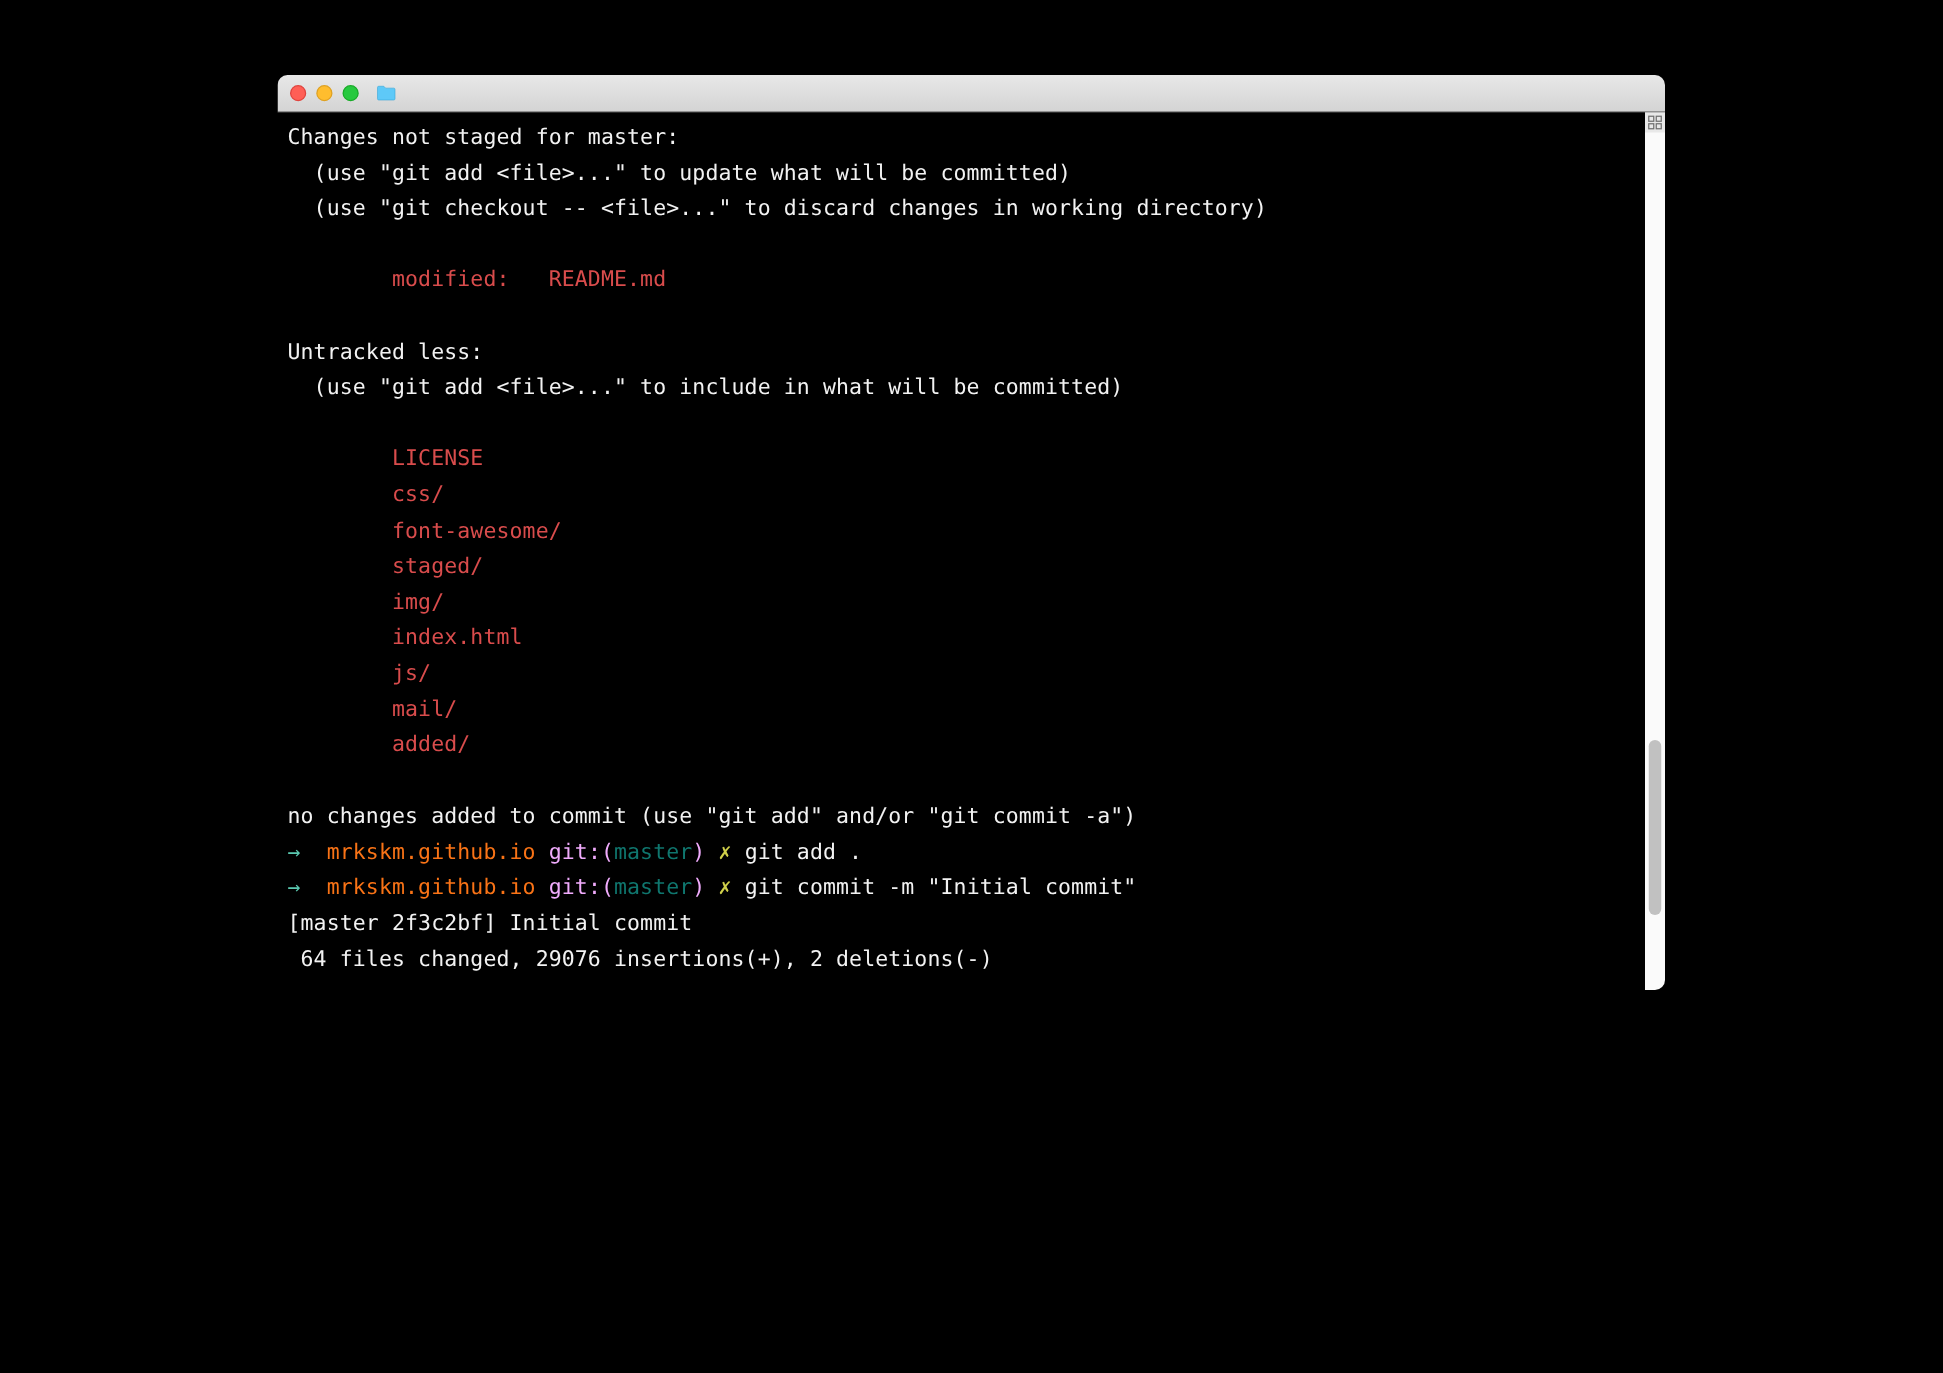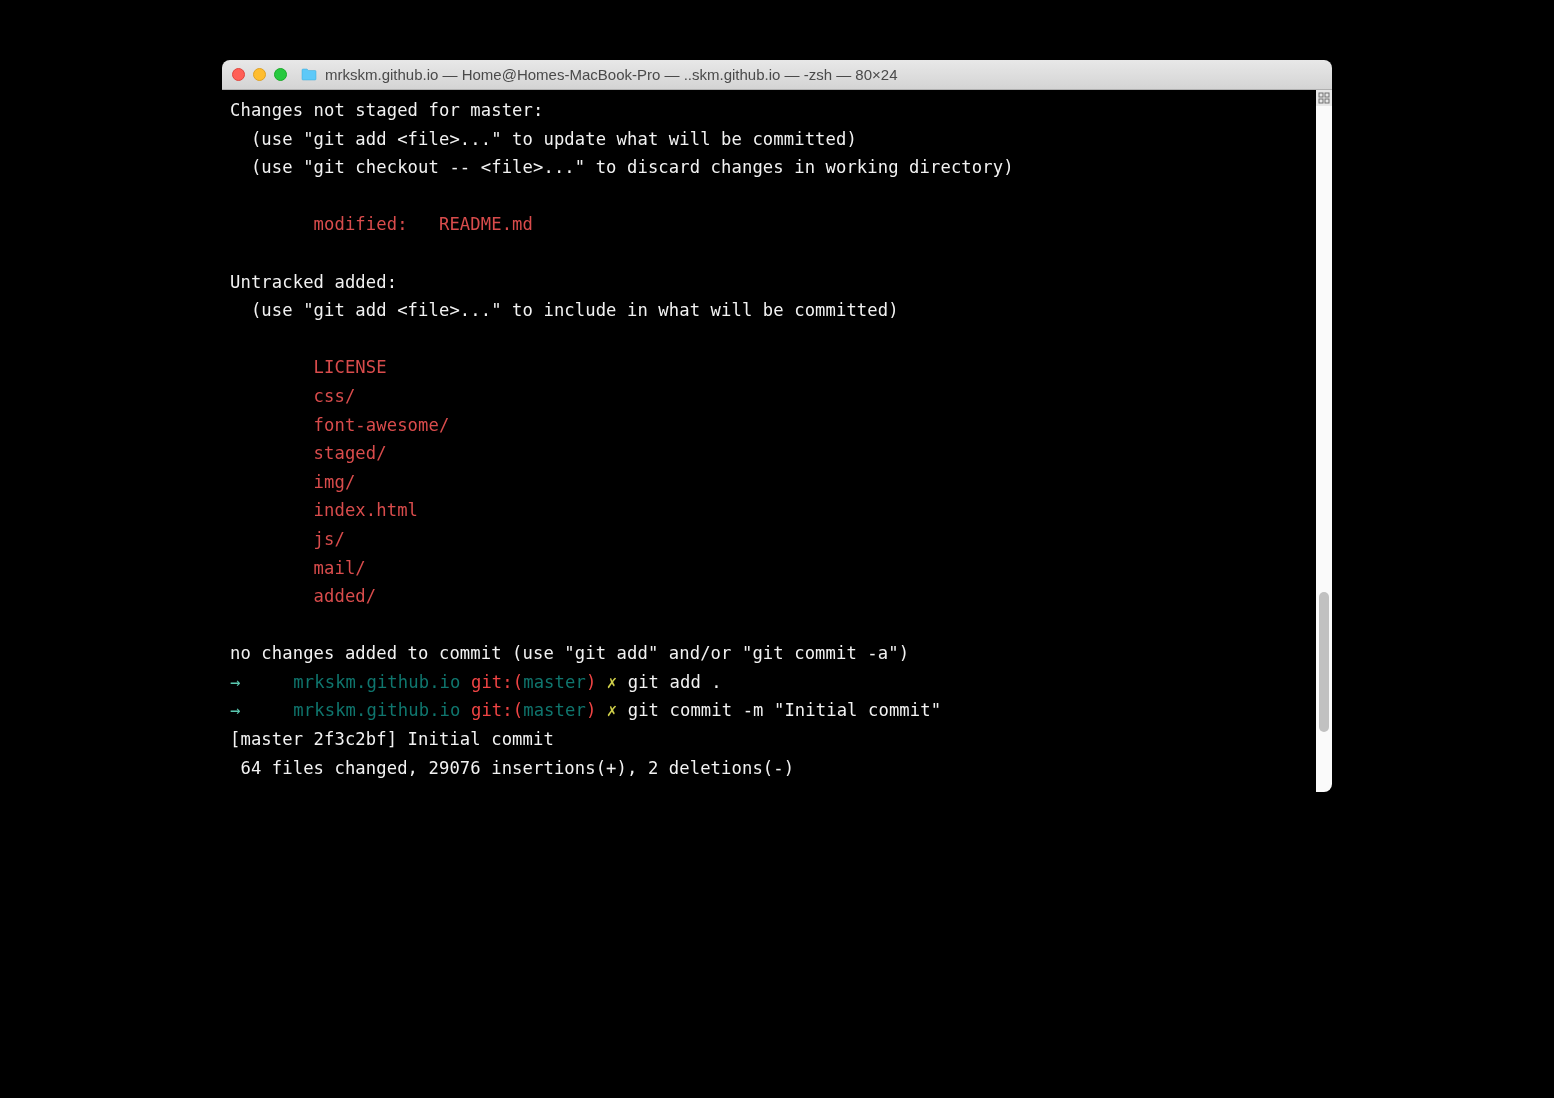--- a/index.html
+++ b/index.html
@@ -67,22 +67,22 @@
     .terminal-content {
       font-size: 17.2px;
       line-height: 28.6px;
       color: #f2f2f2;
       white-space: pre;
       font-family: "Menlo", "Monaco", monospace;
       letter-spacing: 0.1px;
     }
     .red-text { color: #d94c4c; text-align: right; }
     .arrow { color: #5ac8b0; }
-    .cyan { color: #0f766e; margin-left: 32px; }
-    .blue { color: #ef4444; }
+    .cyan { color: #f97316; }
+    .blue { color: #f0abfc; }
     .branch { color: #0f766e; }
     .yellow-x { color: #d0d04a; }
     .scrollbar-track {
       position: absolute;
       right: 0;
       top: 0;
       width: 16px;
       height: 100%;
       background: #fafafa;
     }
@@ -116,31 +116,30 @@
     <div class="traffic-lights">
       <div class="traffic-light tl-red"></div>
       <div class="traffic-light tl-yellow"></div>
       <div class="traffic-light tl-green"></div>
     </div>
     <span class="folder-icon">
       <svg width="16" height="13" viewBox="0 0 16 13">
         <path d="M1 2 Q1 1 2 1 L6 1 L7.5 2.5 L14 2.5 Q15 2.5 15 3.5 L15 11 Q15 12 14 12 L2 12 Q1 12 1 11 Z" fill="#5ec9f8" stroke="#3ba9d8" stroke-width="0.5"></path>
       </svg>
     </span>
-    <span class="title-text">mrkskm.github.io — Home@Homes-MacBook-Pro — ..skm.github.io — -zsh — 80×24</span>
   </div>
 
   <div class="terminal-body">
     <div class="terminal-content"><span>Changes not staged for master:</span>
 <span>  (use "git add &lt;file&gt;..." to update what will be committed)</span>
 <span>  (use "git checkout -- &lt;file&gt;..." to discard changes in working directory)</span>
 <span></span>
 <span class="red-text">        modified:   README.md</span>
 <span></span>
-<span>Untracked added:</span>
+<span>Untracked less:</span>
 <span>  (use "git add &lt;file&gt;..." to include in what will be committed)</span>
 <span></span>
 <span class="red-text">        LICENSE</span>
 <span class="red-text">        css/</span>
 <span class="red-text">        font-awesome/</span>
 <span class="red-text">        staged/</span>
 <span class="red-text">        img/</span>
 <span class="red-text">        index.html</span>
 <span class="red-text">        js/</span>
 <span class="red-text">        mail/</span>

